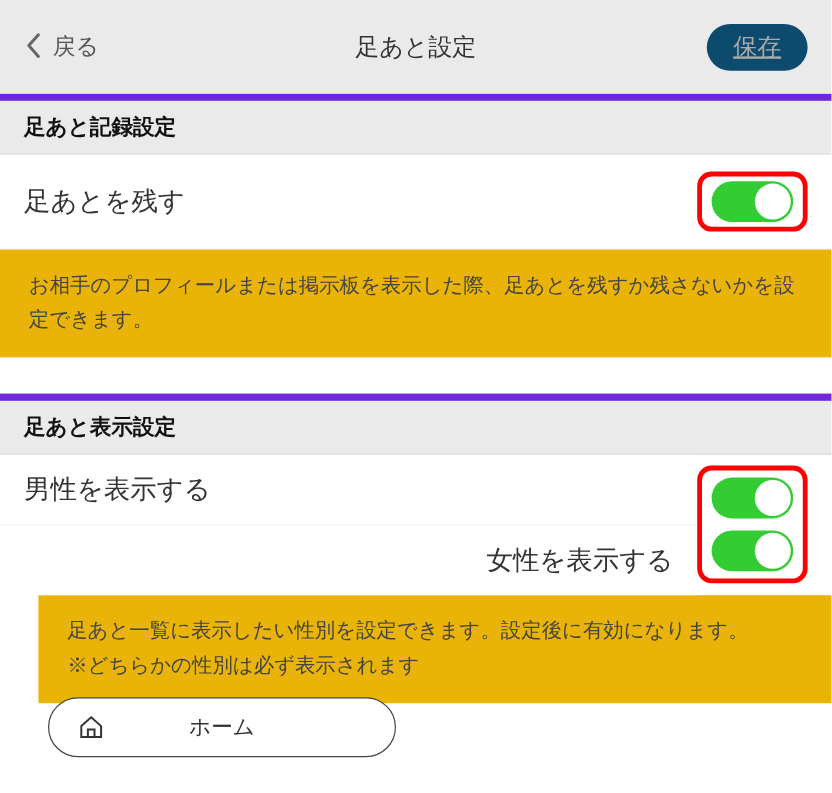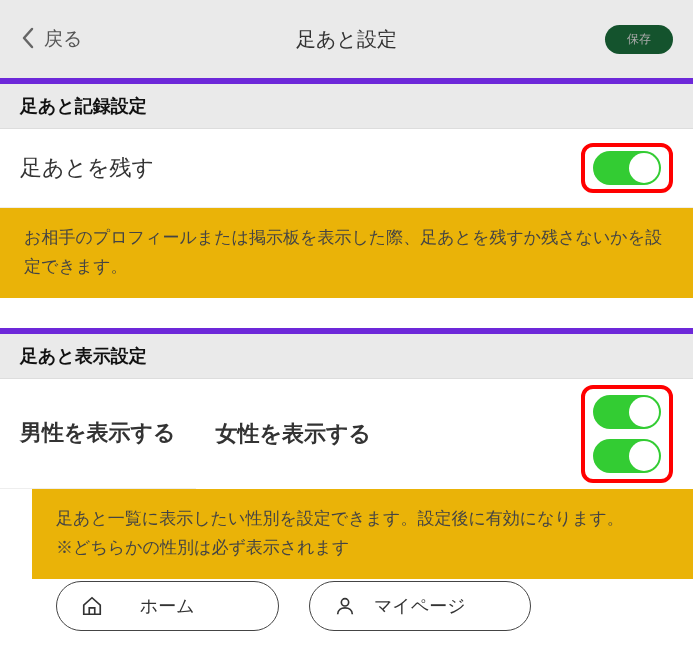--- a/index.html
+++ b/index.html
@@ -30,27 +30,28 @@
   .header-title {
     position: absolute;
     left: 0; right: 0;
     text-align: center;
     font-size: 20px;
     color: #333;
     pointer-events: none;
   }
   .save-btn {
     margin-left: auto;
-    background: #14532d;
+    background: #0c4a6e;
     color: #aaa;
     border: none;
     border-radius: 20px;
     padding: 6px 22px;
-    font-size: 12px;
-    cursor: pointer;
+    font-size: 20px;
+    cursor: pointer;
+    text-decoration: underline;
   }
   .section-header {
     background: #eaeaea;
     padding: 10px 20px;
     font-weight: bold;
     font-size: 18px;
     color: #111;
     border-top: 6px solid #6d28d9;
     border-bottom: 1px solid #ddd;
   }
@@ -99,37 +100,36 @@
     line-height: 1.7;
     background: #eab308;
   }
   .two-rows-container {
     display: flex;
     align-items: stretch;
   }
   .two-rows-left {
     flex: 1;
     display: flex;
-    flex-direction: row;
-    font-weight: bold;
+    flex-direction: column;
   }
   .two-rows-left .row { border-bottom: 1px solid #eee; }
-  .two-rows-left .row:last-child { border-bottom: none; }
+  .two-rows-left .row:last-child { border-bottom: none; justify-content: flex-end; }
   .two-rows-right {
     display: flex;
     align-items: center;
     padding: 6px 20px 6px 0;
   }
   .two-rows-right .toggle-wrap {
     padding: 6px 8px;
   }
   .bottom-nav {
     position: absolute;
     bottom: 30px;
-    left: 16px;
+    left: 0;
     width: 555px;
     display: flex;
     justify-content: space-between;
     gap: 30px;
     padding: 0 40px;
   }
   .nav-btn {
     flex: 1;
     max-width: 290px;
     display: flex;
@@ -211,22 +211,13 @@
 <div class="bottom-nav">
   <div class="nav-btn">
     <span class="nav-icon">
       <svg width="22" height="22" viewBox="0 0 24 24" fill="none" stroke="#333" stroke-width="1.8">
         <path d="M3 11 L12 3 L21 11 V21 H3 Z"></path>
         <path d="M9 21 V14 H15 V21"></path>
       </svg>
     </span>
     <span>ホーム</span>
   </div>
-  <div class="nav-btn">
-    <span class="nav-icon">
-      <svg width="22" height="22" viewBox="0 0 24 24" fill="none" stroke="#333" stroke-width="1.8">
-        <circle cx="12" cy="8" r="4"></circle>
-        <path d="M4 21 C4 16 8 14 12 14 C16 14 20 16 20 21"></path>
-      </svg>
-    </span>
-    <span>マイページ</span>
-  </div>
 </div>
 
 </body></html>

